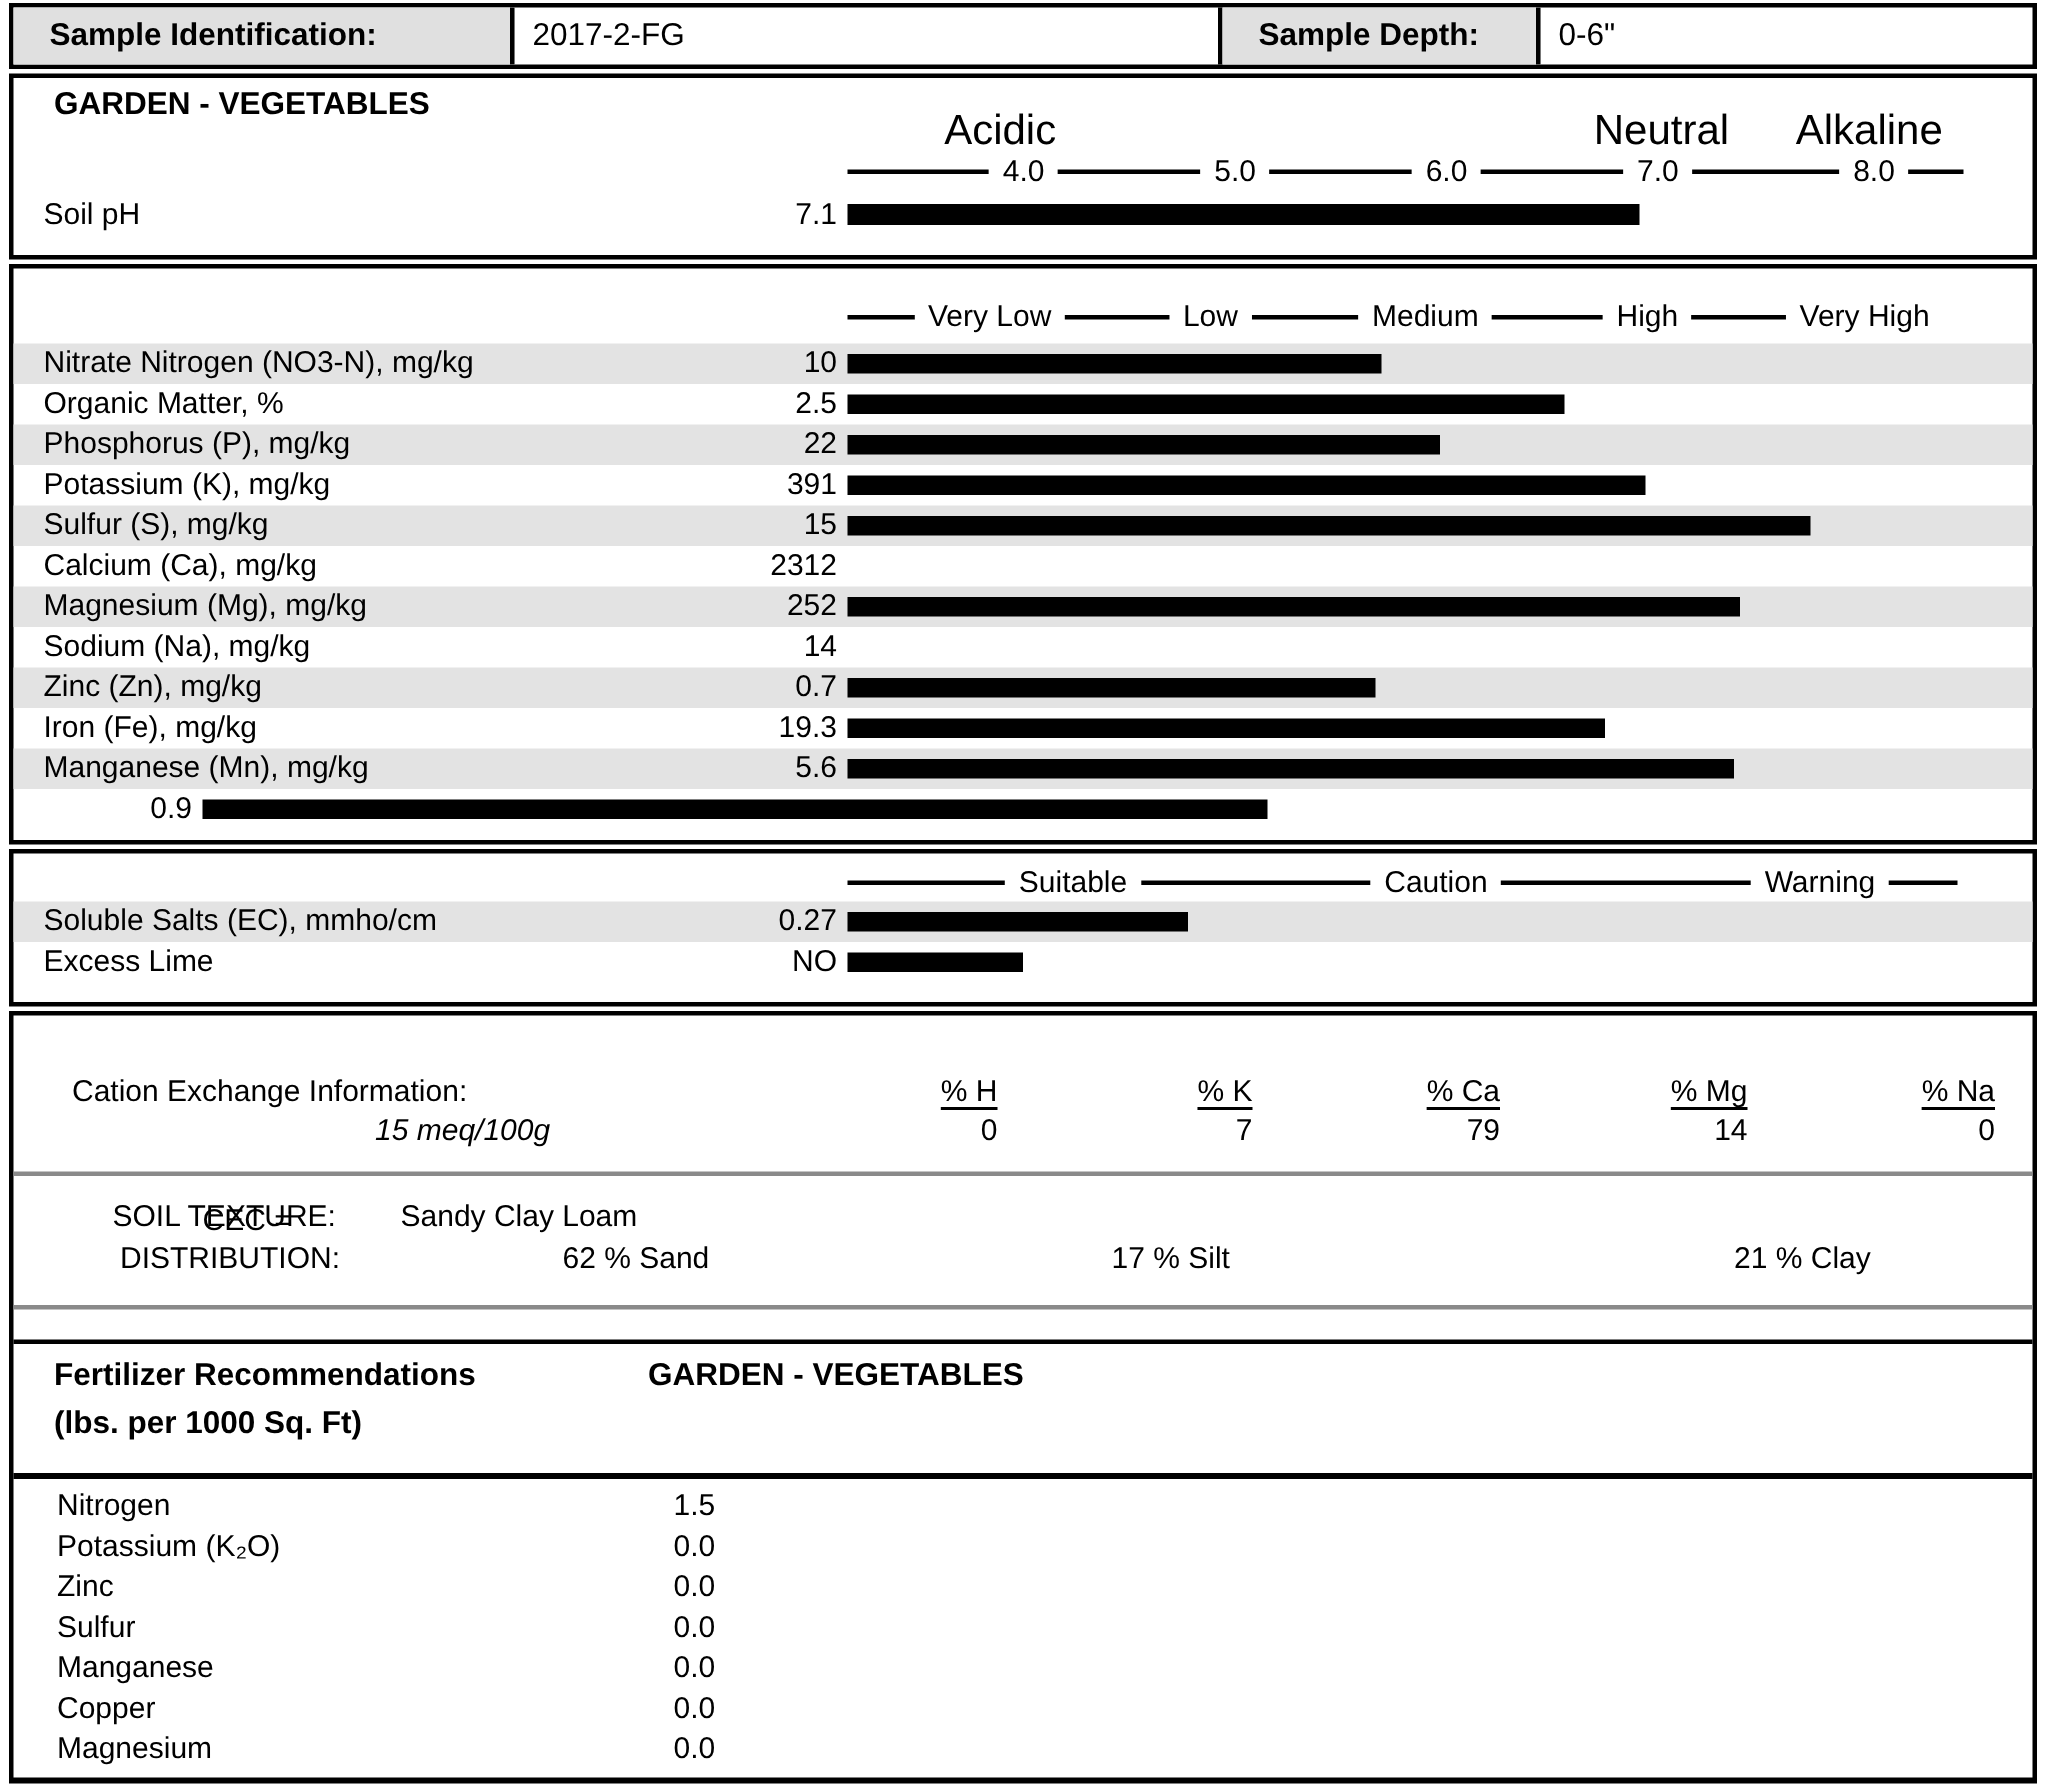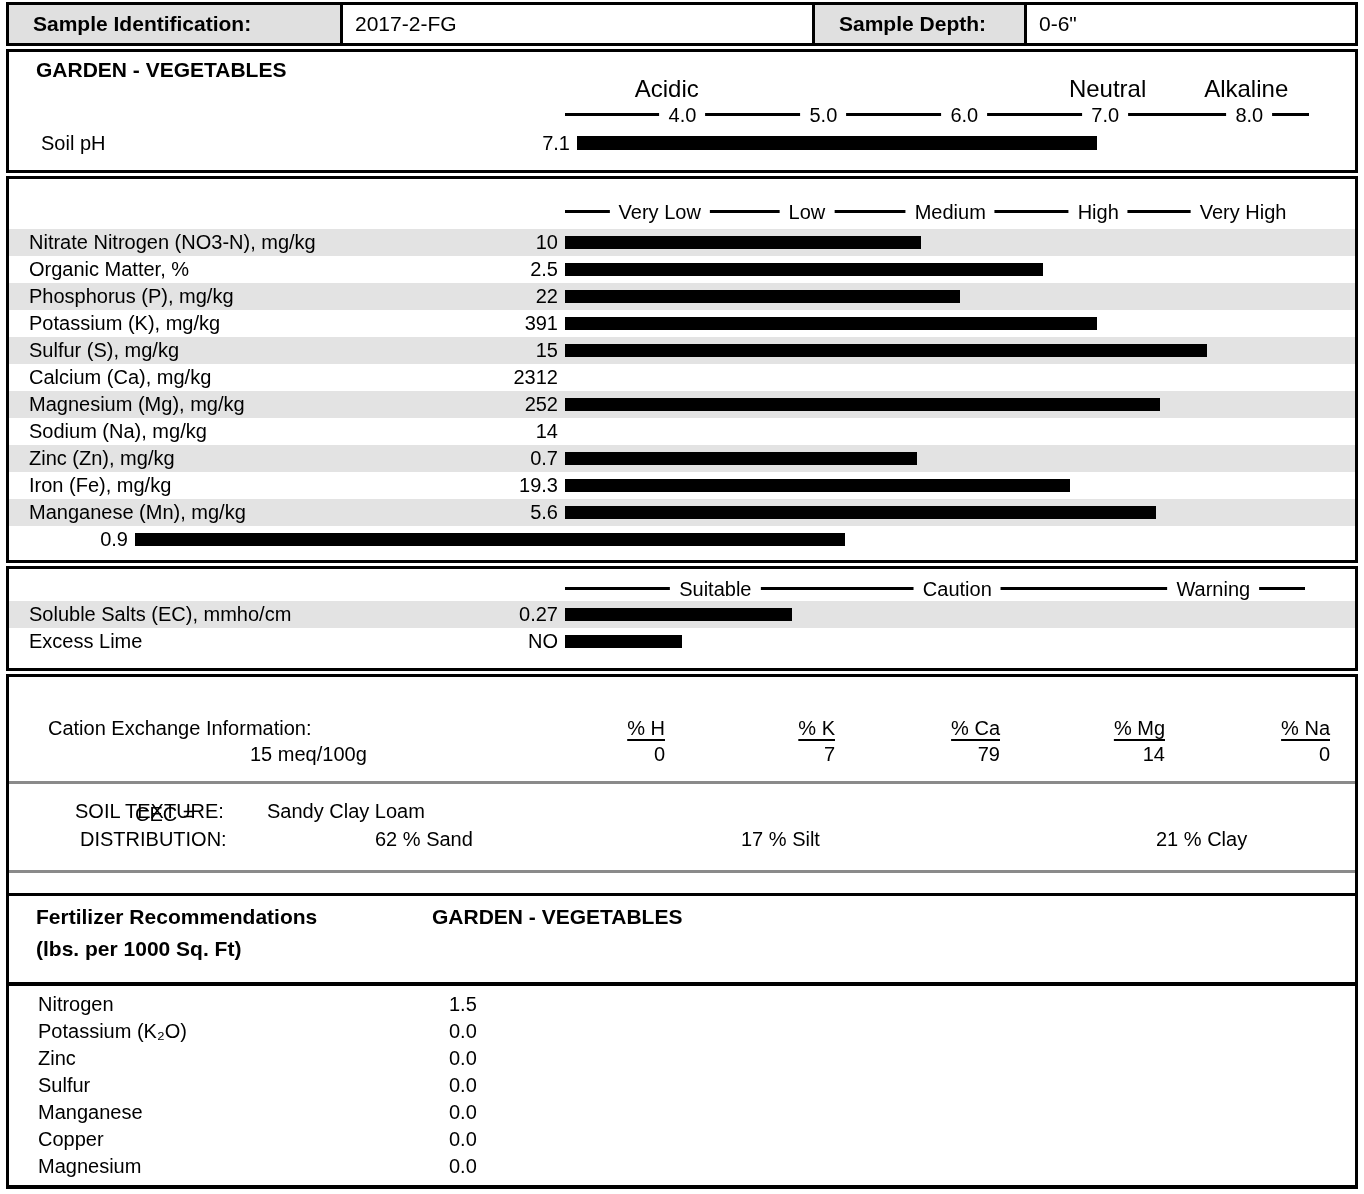--- a/index.html
+++ b/index.html
@@ -24,50 +24,50 @@
   .w-c1 { width:334px; } .w-c2 { width:472px; } .w-c3 { width:212px; } .w-c4 { flex:1; }
 
   
   .sec-title { font-weight:bold; font-size:21px; padding:6px 0 0 27px; height:26px; box-sizing:border-box; }
   .chart-strip { position:relative; margin-left:556px; width:783px; }
   .scale-line { position:absolute; left:0; top:50%; margin-top:-2px; border-top:3px solid #000; }
   .scale-label {
     position:absolute; top:50%; transform:translate(-50%,-50%);
     background:#fff; padding:0 9px; white-space:nowrap; font-size:20px;
   }
-  .region-label { position:absolute; bottom:1px; transform:translateX(-50%); white-space:nowrap; font-size:24px; }
+  .region-label { position:absolute; bottom:1px; transform:translateX(-50%); white-space:nowrap; font-size:28px; }
 
   .crow { display:flex; align-items:center; height:27px; }
   .crow-label { box-sizing:border-box; padding-left:20px; width:430px; white-space:nowrap; overflow:hidden; }
   .crow-value { width:119px; text-align:right; white-space:nowrap; }
   .crow-barzone { flex:1; margin-left:7px; margin-right:7px; }
   .bar { height:13px; background:#000; }
   .band { background:#e3e3e3; }
 
   
   .ph-box { }
   .ph-region-row { height:26px; }
   .ph-tick-row { height:22px; }
-  .ph-row { height:34px;margin-left:12px; }
+  .ph-row { height:34px; }
   .ph-row .bar { height:14px; }
   .ph-pad-bottom { height:10px; }
   .nut-box { padding-top:20px; padding-bottom:7px; }
   .nut-scale-row { height:26px; margin-bottom:4px; }
   .salt-box { padding-top:8px; padding-bottom:13px; }
   .salt-scale-row { height:24px; }
 
   
   .cat-block { padding-top:38px; padding-bottom:12px; position:relative; }
   .cat-row { position:relative; height:26px; }
   .cat-row2 { position:relative; height:28px; }
   .cat-title { position:absolute; left:39px; top:2px; white-space:nowrap; }
   .cat-cell { position:absolute; width:150px; text-align:right; top:2px; white-space:nowrap; }
   .cat-head { text-decoration:underline; text-underline-offset:4px; }
   .cec-label { position:absolute; left:126px; top:18px;margin-top:44px; }
-  .cec-value { position:absolute; left:241px; top:2px; white-space:nowrap; }
+  .cec-value { position:absolute; left:241px; top:2px; white-space:nowrap;font-style:italic; }
   .divider-gray { border-top:3px solid #8a8a8a; }
   .divider-black { border-top:3px solid #000; }
   .divider-thick { border-top:4px solid #000; }
 
   .tex-block { padding-top:14px; padding-bottom:16px; }
   .tex-row { position:relative; height:28px; }
   .tex-label { position:absolute; left:66px; top:2px; white-space:nowrap; }
   .tex-value { position:absolute; left:258px; top:2px; white-space:nowrap; }
   .dist-label { position:absolute; left:71px; top:2px; white-space:nowrap; }
   .dist-0 { position:absolute; left:366px; top:2px; white-space:nowrap; }

